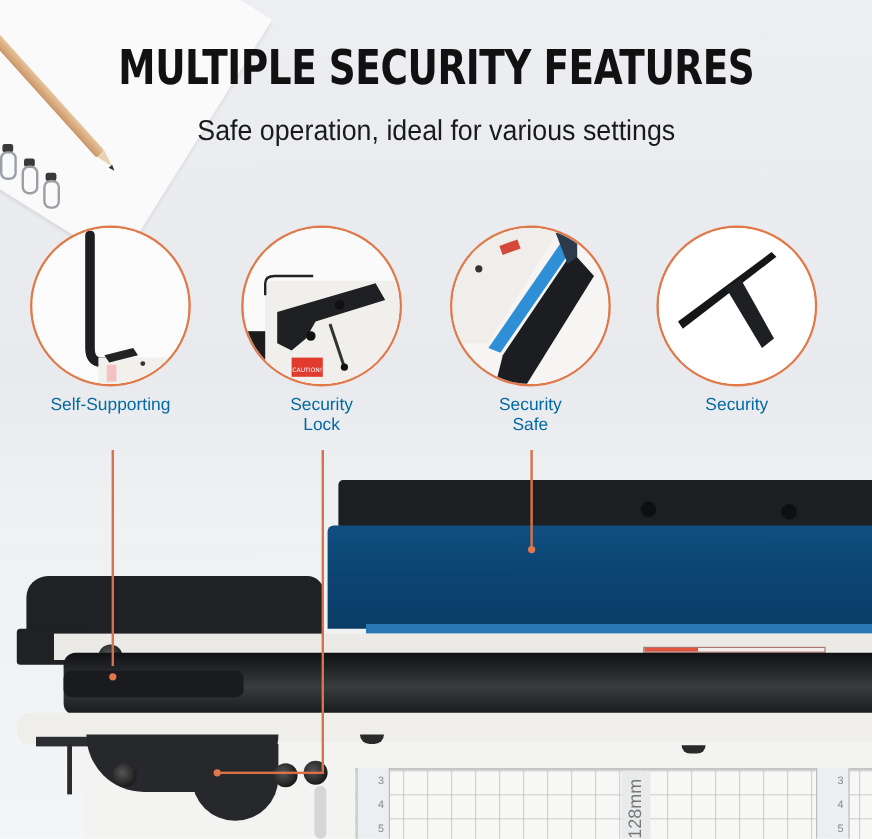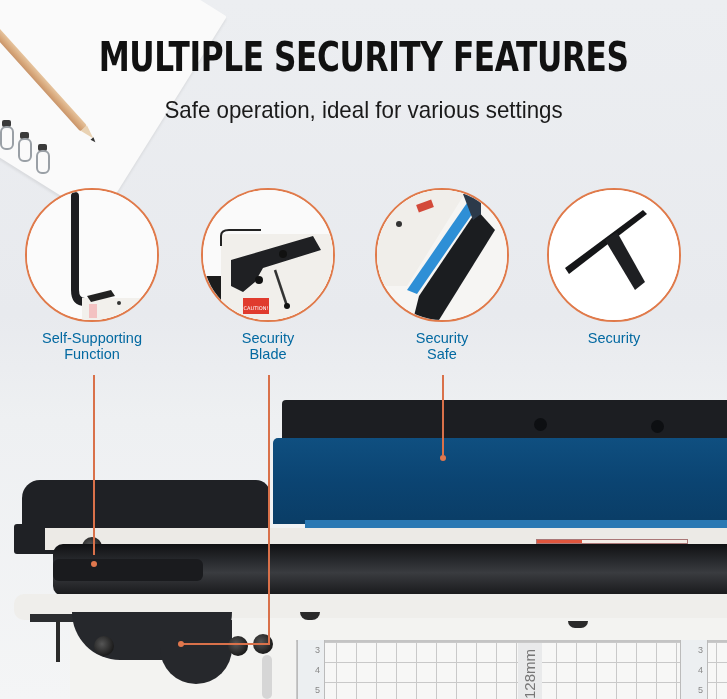--- a/index.html
+++ b/index.html
@@ -85,21 +85,20 @@
       <rect x="0" y="0" width="130" height="130" fill="#fbfbfb"></rect>
       <path d="M48 6 L48 100 Q48 112 58 112 L66 112" stroke="#1d1e21" stroke-width="8" fill="none" stroke-linecap="round"></path>
       <rect x="55" y="108" width="75" height="30" fill="#f2f0ec"></rect>
       <path d="M60 106 L84 100 L88 106 L64 112 Z" fill="#222"></path>
       <rect x="62" y="114" width="8" height="14" fill="#f3c2c2"></rect>
       <circle cx="92" cy="113" r="2" fill="#333"></circle>
     </svg>
   </div>
   <div class="flabel">
     <div>Self-Supporting</div>
-    <div>Function</div>
   </div>
 </div>
 
 <div class="abs feature" style="left:180px;">
   <div class="circle">
     <svg width="130" height="130" viewBox="0 0 130 130">
       <rect x="0" y="0" width="130" height="130" fill="#fafafa"></rect>
       <rect x="18" y="44" width="112" height="86" fill="#f1efeb"></rect>
       <path d="M18 56 L18 46 Q18 40 26 40 L58 40" stroke="#222" stroke-width="2" fill="none"></path>
       <path d="M28 70 L110 46 L118 60 L60 78 L52 92 L40 102 L28 96 Z" fill="#1f2023"></path>
@@ -107,21 +106,21 @@
       <circle cx="56" cy="90" r="4" fill="#111"></circle>
       <line x1="72" y1="80" x2="84" y2="116" stroke="#333" stroke-width="2.5"></line>
       <circle cx="84" cy="116" r="3" fill="#111"></circle>
       <rect x="0" y="86" width="18" height="40" fill="#1c1c1c"></rect>
       <rect x="40" y="108" width="26" height="16" fill="#e03b2e"></rect>
       <text x="53" y="120" font-size="5" fill="#fff" text-anchor="middle" font-family="DejaVu Sans, sans-serif">CAUTION!</text>
     </svg>
   </div>
   <div class="flabel">
     <div>Security</div>
-    <div>Blade</div>
+    <div>Lock</div>
   </div>
 </div>
 
 <div class="abs feature" style="left:354px;">
   <div class="circle">
     <svg width="130" height="130" viewBox="0 0 130 130">
       <rect x="0" y="0" width="130" height="130" fill="#f6f5f3"></rect>
       <path d="M0 0 L90 0 L30 96 L0 96 Z" fill="#f0eeea"></path>
       <path d="M30 100 L92 10 L102 14 L40 104 Z" fill="#2e8fd6"></path>
       <path d="M42 106 L100 20 L118 40 L62 130 L36 130 Z" fill="#1b1d20"></path>

